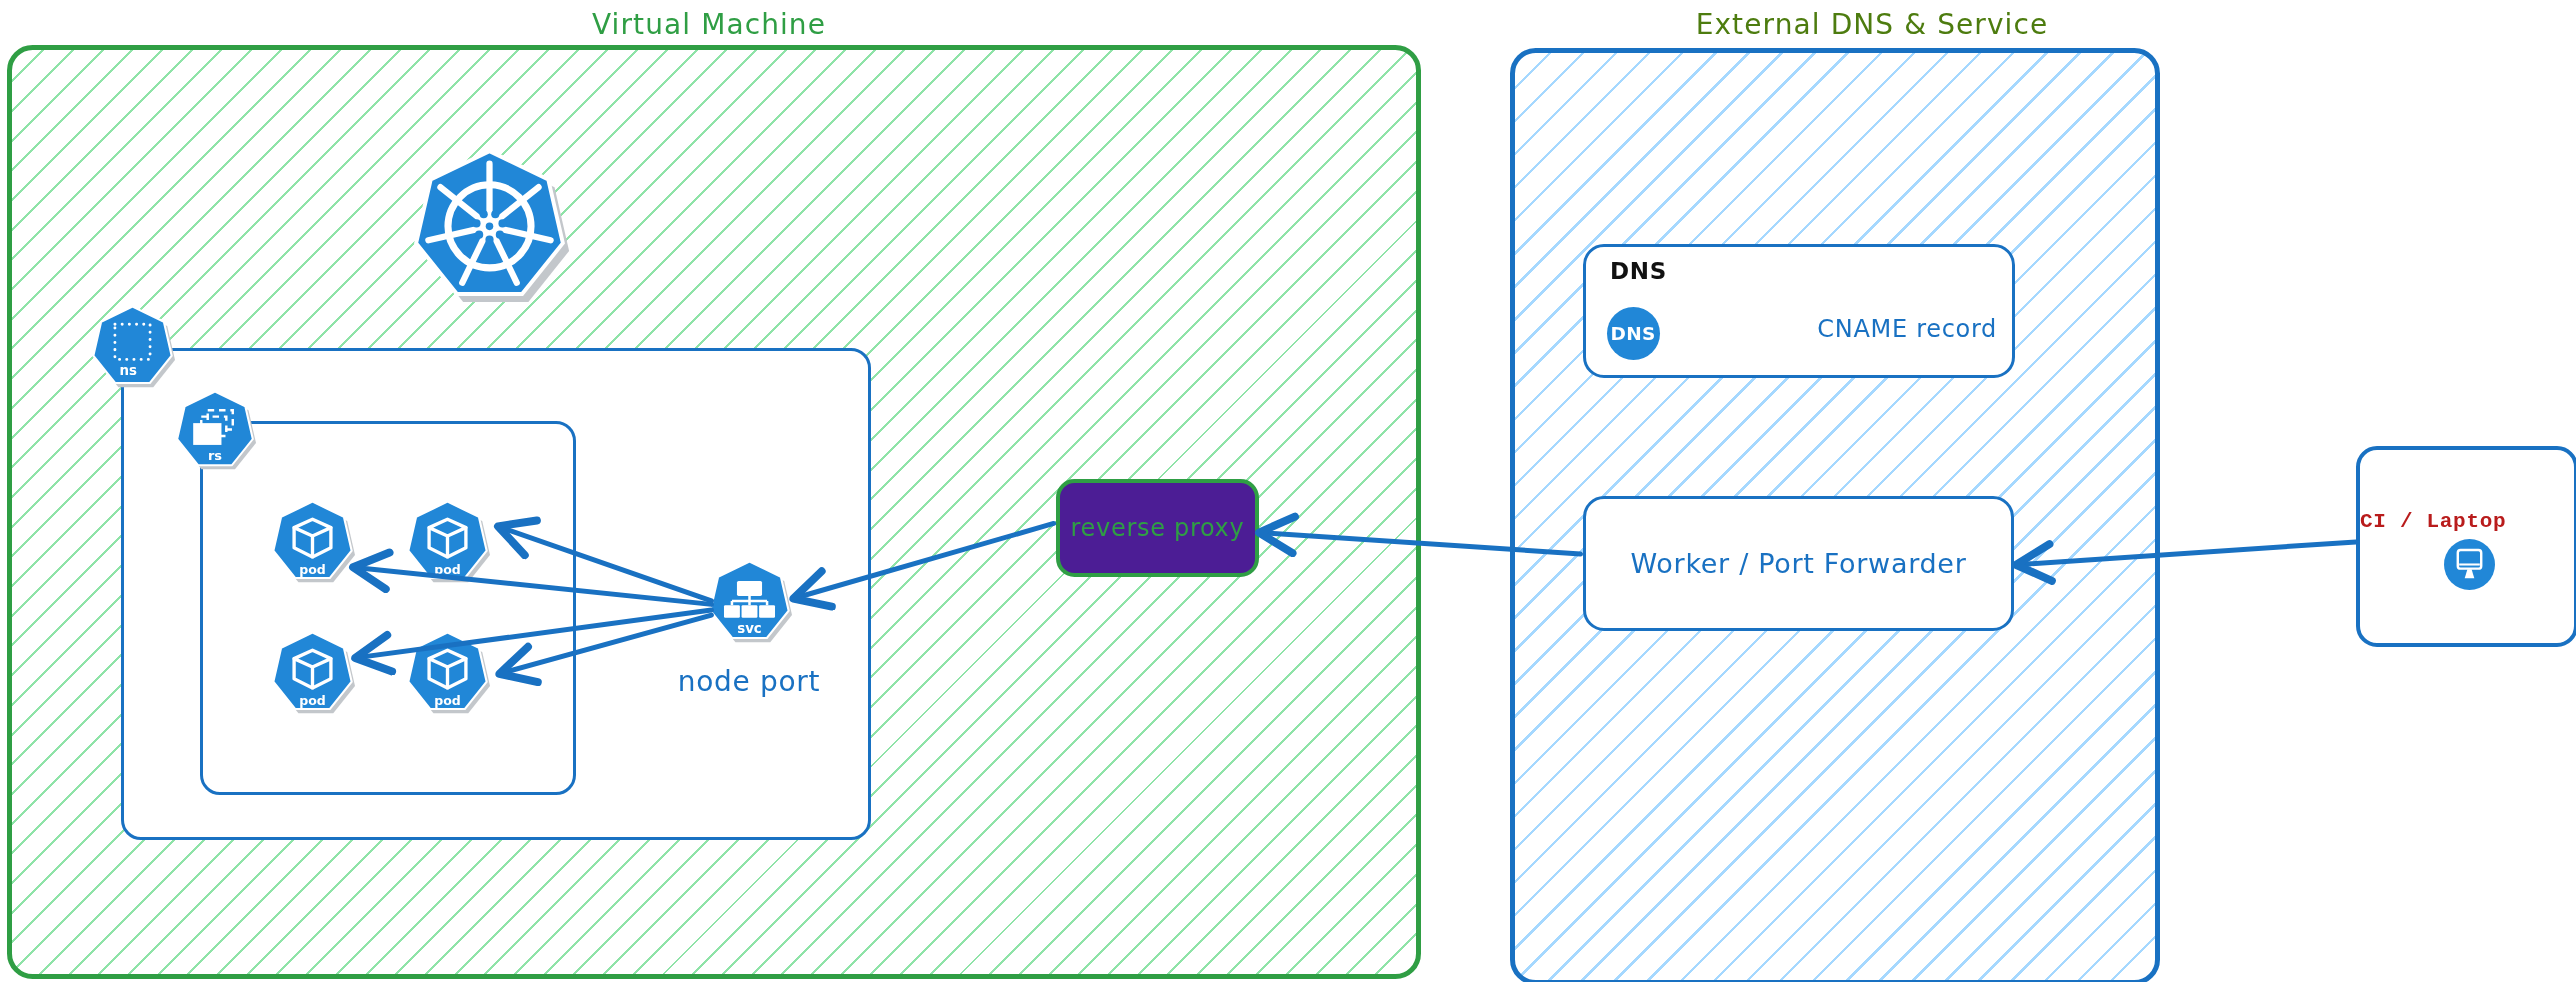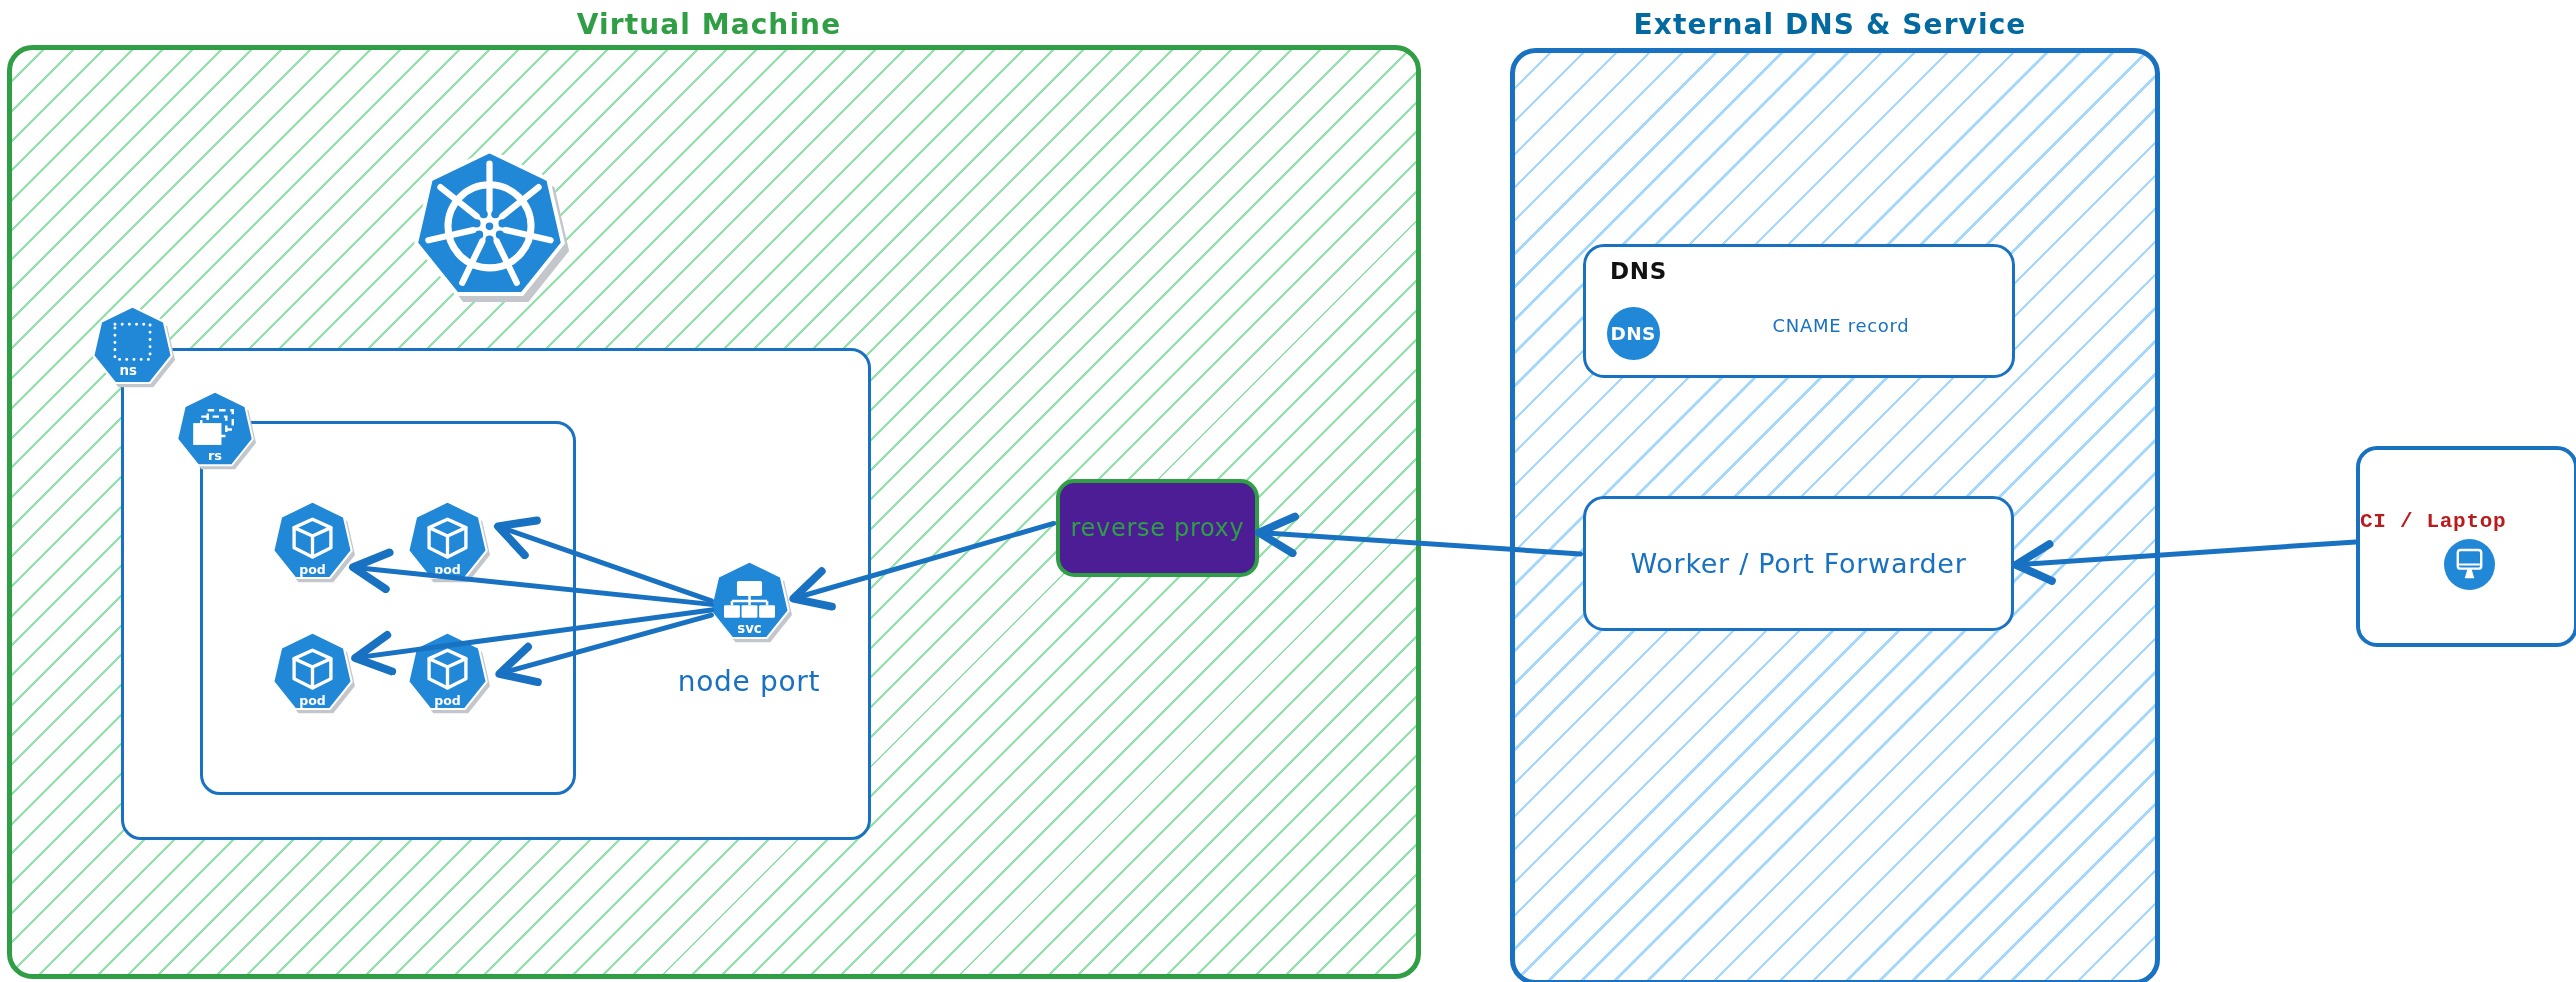--- a/index.html
+++ b/index.html
@@ -14,43 +14,43 @@
     border:5px solid #2f9e44;border-radius:25.6px;
     background-image:repeating-linear-gradient(135deg,#8fe3a8 0px,#8fe3a8 2.1px,transparent 2.1px,transparent 21px);
   }
   .ext-box{
     left:1510px;top:48px;width:640px;height:927px;
     border:5px solid #1971c2;border-radius:25.6px;
     background-image:repeating-linear-gradient(135deg,#a5d8ff 0px,#a5d8ff 2.5px,transparent 2.5px,transparent 23.4px);
   }
   .region-title{
     top:4.3px;height:41px;display:flex;align-items:center;justify-content:center;
-    font-size:28px;font-weight:700;letter-spacing:1.1px;white-space:nowrap;
+    font-size:28px;font-weight:400;letter-spacing:1.1px;white-space:nowrap;
   }
   .vm-title{left:7px;width:1404px;color:#2f9e44;}
-  .ext-title{left:1510px;width:640px;color:#0369a1;}
+  .ext-title{left:1552px;width:640px;color:#4d7c0f;}
 
   
   .card{background:#ffffff;border:3.6px solid #1971c2;border-radius:20px;}
   .ns-box{left:121px;top:348px;width:744px;height:486px;}
   .rs-box{left:200px;top:421px;width:370px;height:368px;}
   .rp-box{left:1056px;top:479px;width:195px;height:90px;background:#4c1d95;border:4.3px solid #2f9e44;border-radius:18.5px;
           display:flex;align-items:center;justify-content:center;}
   .rp-box .lbl{color:#2f9e44;font-size:24px;font-weight:500;letter-spacing:0.7px;}
   .dns-box{left:1583px;top:202px;width:426px;height:128px;border-radius:21px;margin-top:42px;}
   .worker-box{left:1583px;top:496px;width:425px;height:129px;border-radius:21px;
           display:flex;align-items:center;justify-content:center;}
   .worker-box .lbl{color:#1971c2;font-size:27px;font-weight:500;letter-spacing:0.7px;}
   .ci-box{left:2356px;top:446px;width:214px;height:193px;border-width:4.3px;border-radius:21px;}
 
   .dns-tag{left:24px;top:11.4px;font-size:23px;font-weight:600;color:#111111;letter-spacing:0.7px;}
   .dns-circle{left:20.6px;top:60px;width:53px;height:53px;border-radius:50%;background:#2187d7;
           display:flex;align-items:center;justify-content:center;}
   .dns-circle .lbl{color:#ffffff;font-size:18.5px;font-weight:700;letter-spacing:0.4px;}
-  .cname-lbl{left:99px;top:68px;width:312px;text-align:center;color:#1971c2;font-size:18px;font-weight:500;letter-spacing:0.7px;}
+  .cname-lbl{left:99px;top:68px;width:312px;text-align:right;color:#1971c2;font-size:24px;font-weight:500;letter-spacing:0.7px;}
 
   .ci-lbl{left:0;top:60px;width:100%;text-align:left;color:#b91c1c;font-size:21px;font-weight:600;letter-spacing:0.7px;font-family:Liberation Mono, monospace;}
 
   .nodeport-lbl{left:660px;top:665px;width:178px;text-align:center;color:#1971c2;font-size:28px;font-weight:400;letter-spacing:0.7px;}
 
   .icon-text{fill:#ffffff;font-family:"DejaVu Sans","Liberation Sans",sans-serif;font-weight:600;}
 
   svg{display:block;}
   .overlay{left:0;top:0;pointer-events:none;}
 </style>

